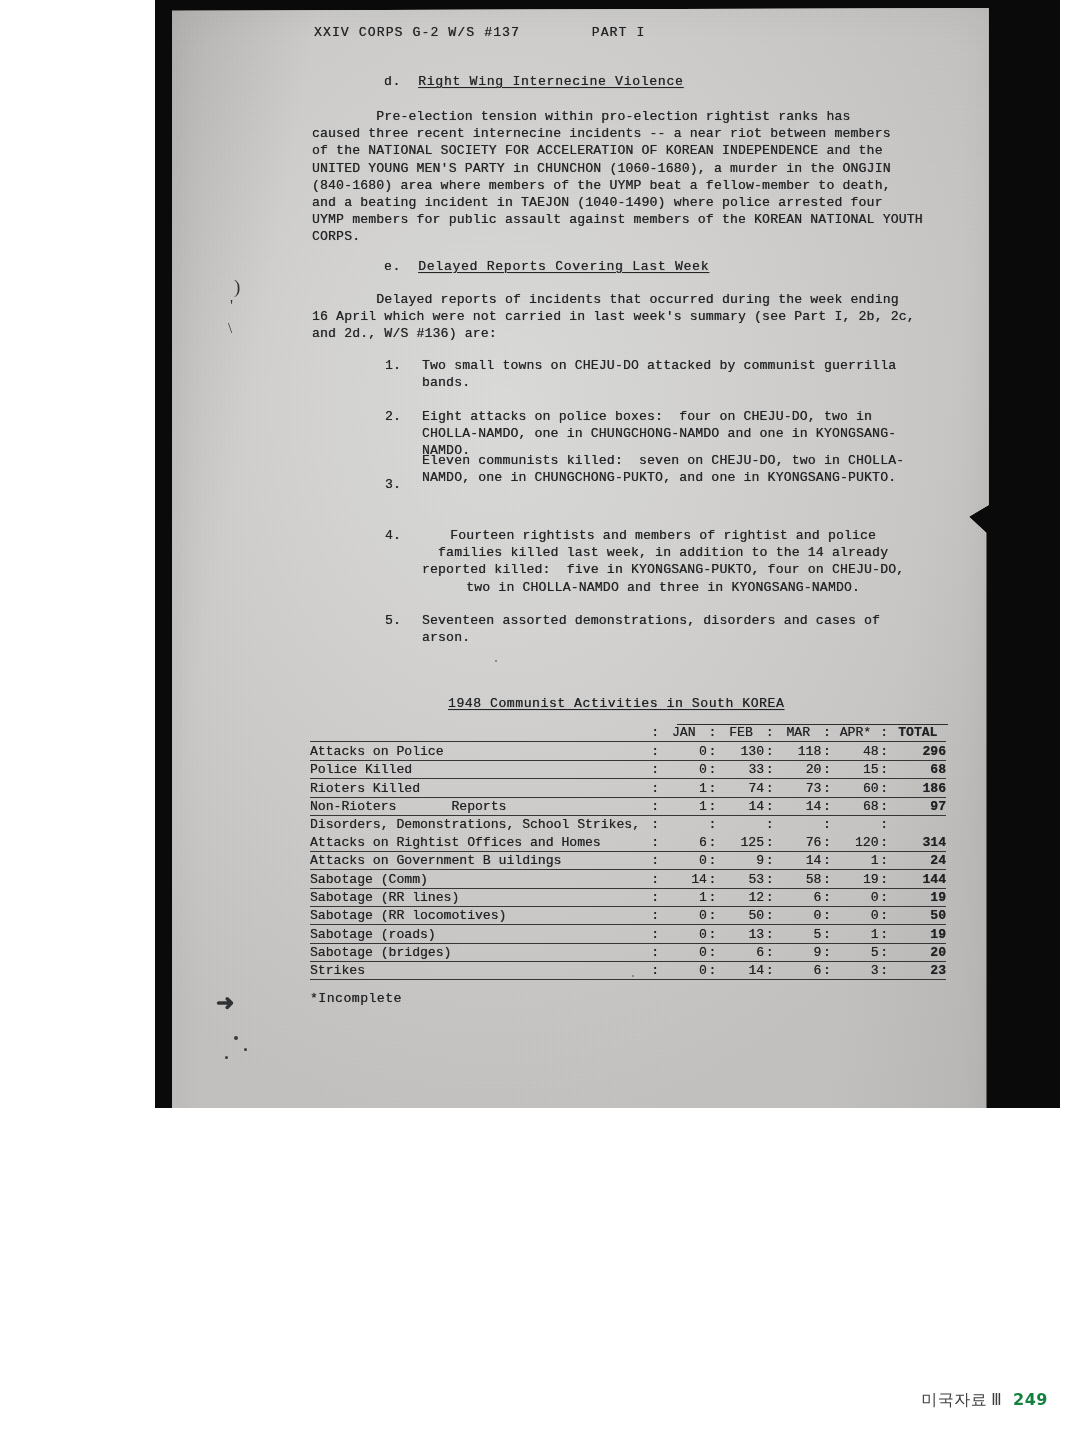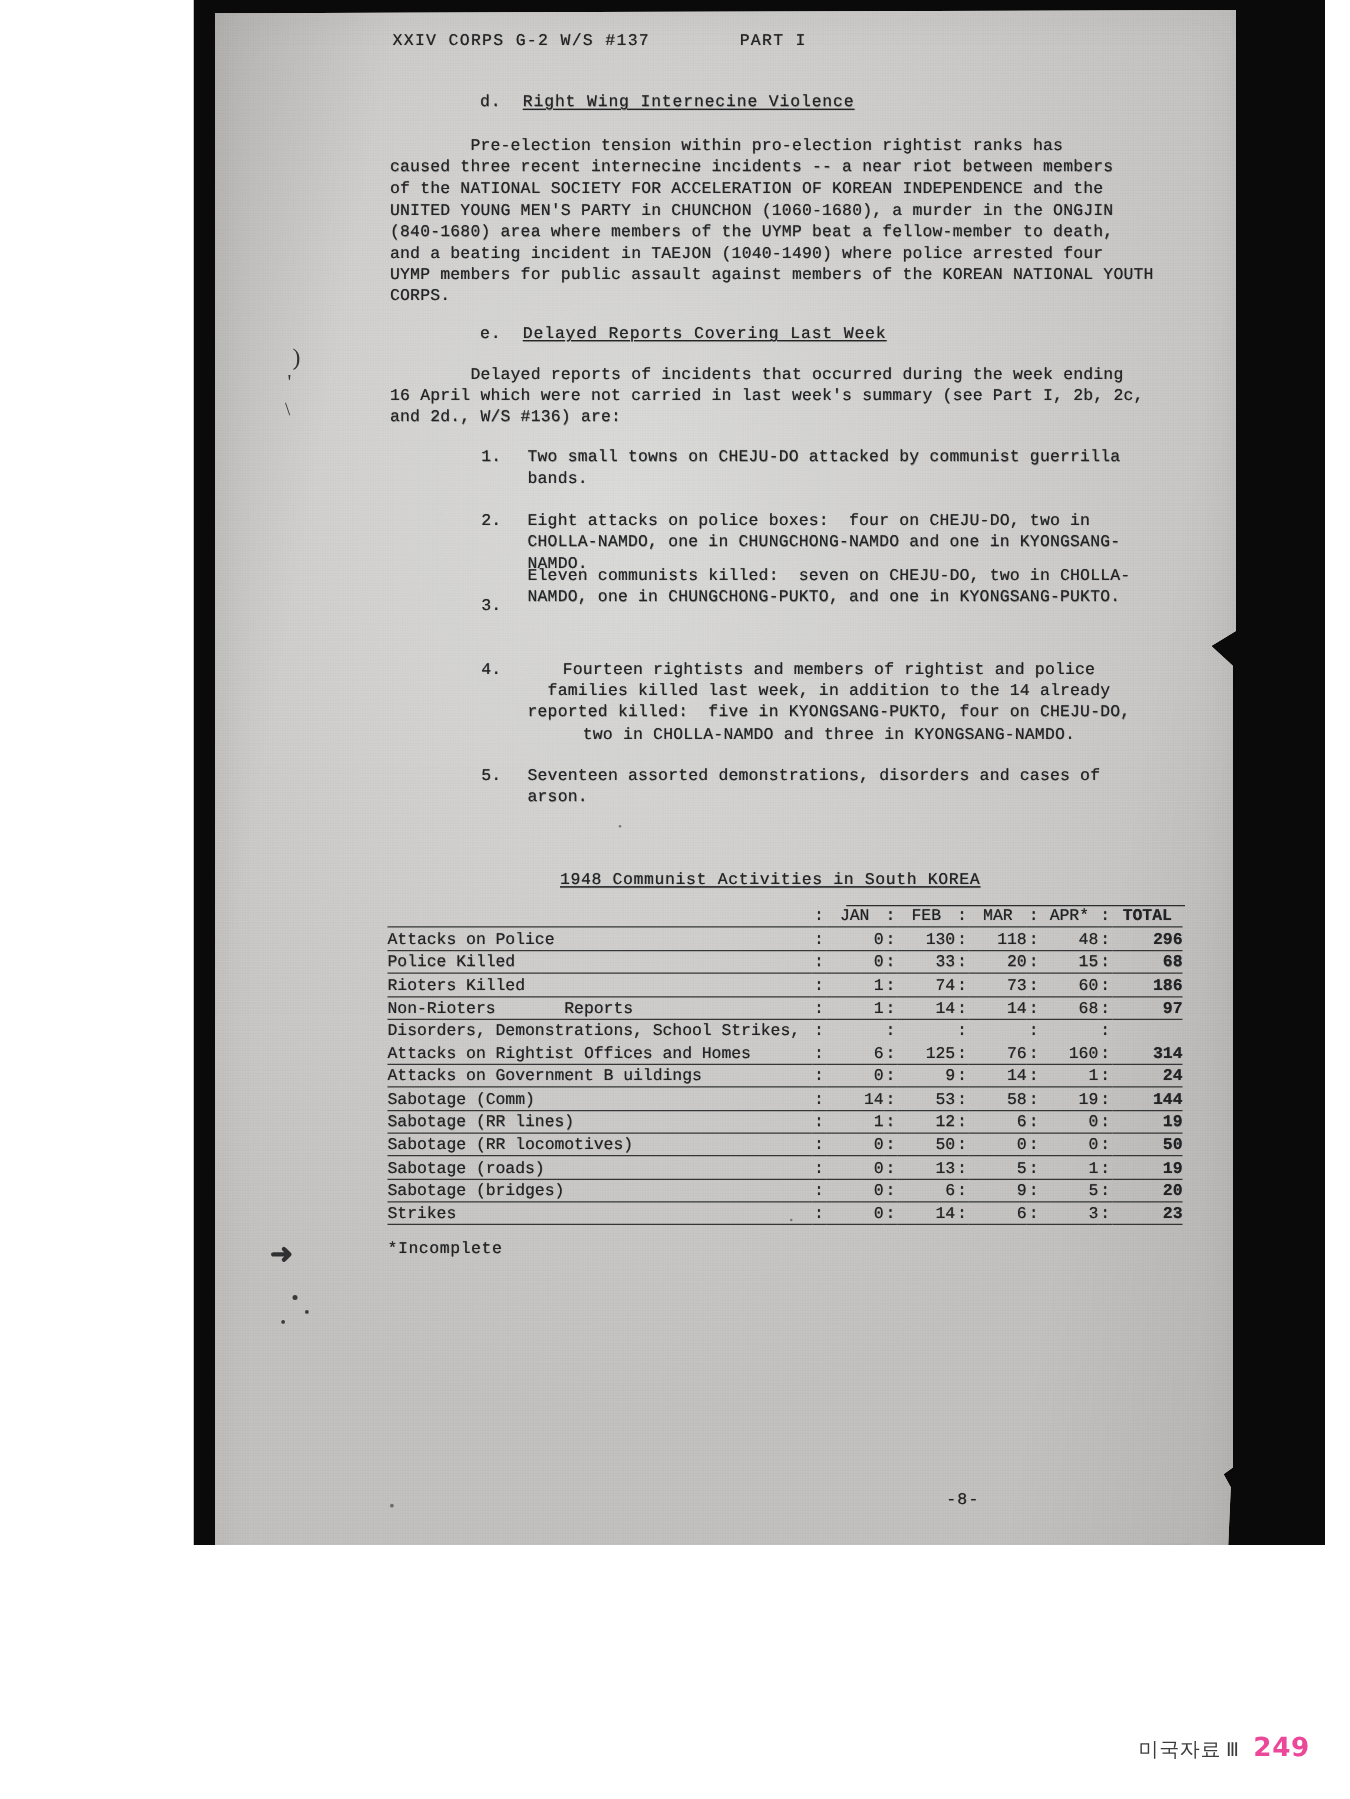--- a/index.html
+++ b/index.html
@@ -8,21 +8,21 @@
     width:1080px;height:1439px;
     background:#ffffff;
     font-family:"Liberation Mono","DejaVu Sans Mono",monospace;
     overflow:hidden;
     position:relative;
   }
 
   
   .scan-bed{
     position:absolute;
-    left:155px; top:0; width:905px; height:1236px;
+    left:155px; top:0; width:905px; height:1108px;
     background:#0a0a0a;
     overflow:hidden;
   }
 
   
   .page-sheet{
     position:absolute;
     left:17px; top:8px;
     width:820px; height:1325px;
     background:#cfcfcd;
@@ -159,21 +159,21 @@
   .mark{ position:absolute; color:#17181a; font-family:"Liberation Serif",serif; opacity:.85;}
 
   
   #book-footer{
     position:absolute; right:32px; bottom:28px;
     font-family:"DejaVu Sans","Liberation Sans",sans-serif;
     color:#3c3c3c;
     font-size:16px;
     letter-spacing:.5px;
   }
-  #book-footer .pg{ font-size:21px; font-weight:bold; color:#ec4899; margin-left:7px; }
+  #book-footer .pg{ font-size:16px; font-weight:bold; color:#15803d; margin-left:7px; }
   #book-footer .sep{ margin:0 4px; font-size:15px; }
 </style>
 </head>
 <body>
 
 <div class="scan-bed">
 
   <div class="page-sheet">
     <div class="page-grain"></div>
     <div class="page-shade"></div>
@@ -304,21 +304,21 @@
           </tr>
           <tr class="rule">
             <td class="c-label">Attacks on Rightist Offices and Homes</td>
             <td class="c-colon">:</td>
             <td class="c-num">6</td>
             <td class="c-colon">:</td>
             <td class="c-num">125</td>
             <td class="c-colon">:</td>
             <td class="c-num">76</td>
             <td class="c-colon">:</td>
-            <td class="c-num">160</td>
+            <td class="c-num">120</td>
             <td class="c-colon">:</td>
             <td class="c-tot">314</td>
           </tr>
           <tr class="rule">
             <td class="c-label">Attacks on Government B uildings</td>
             <td class="c-colon">:</td>
             <td class="c-num">0</td>
             <td class="c-colon">:</td>
             <td class="c-num">9</td>
             <td class="c-colon">:</td>

